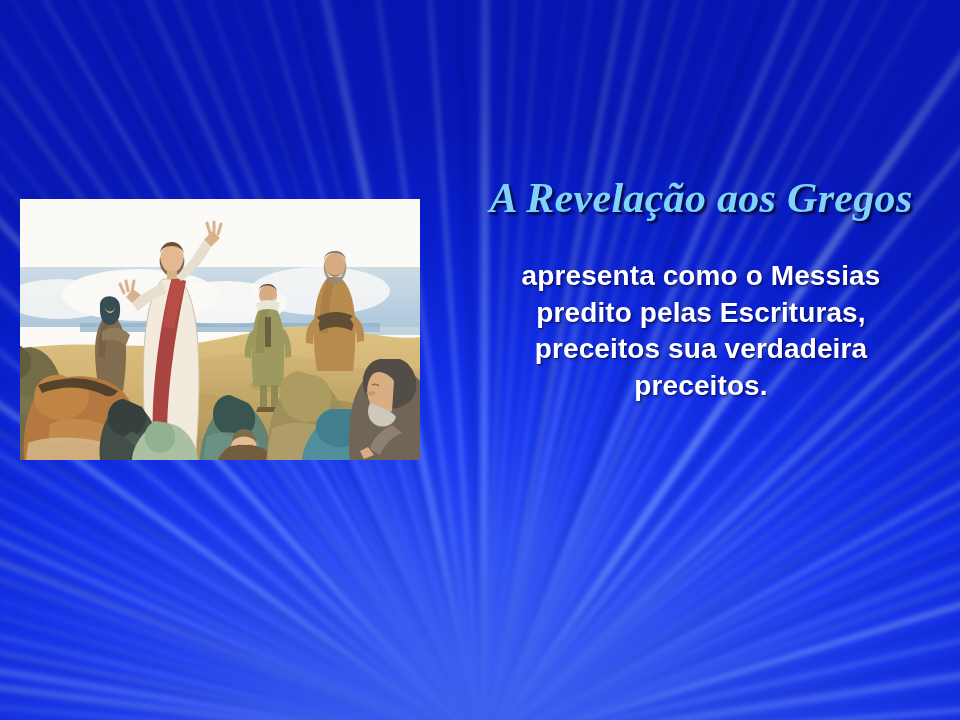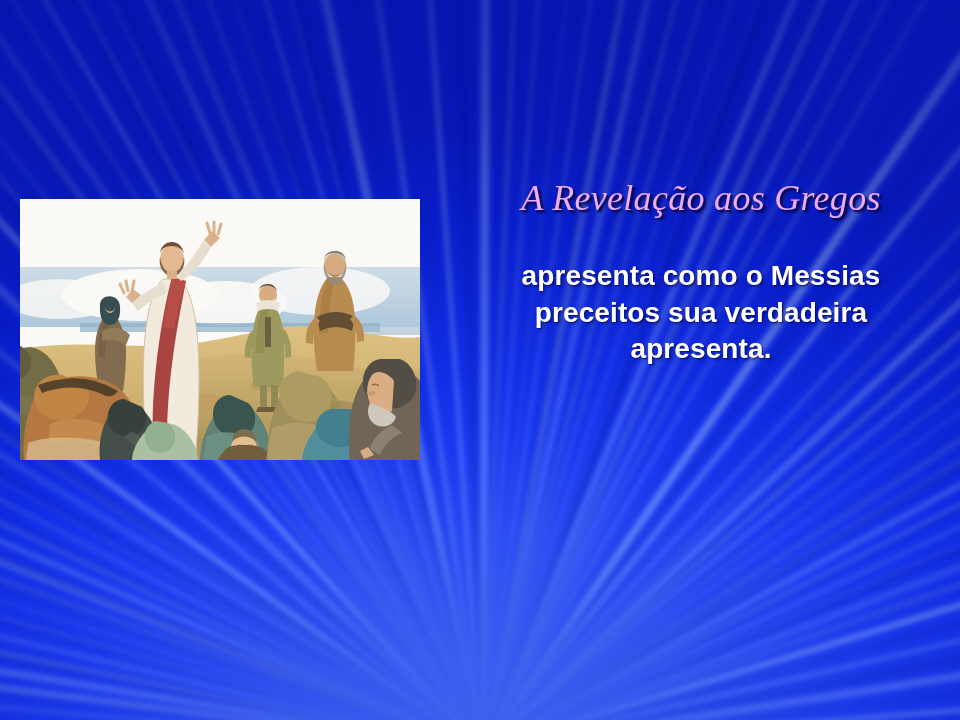--- a/index.html
+++ b/index.html
@@ -95,25 +95,25 @@
 
   
   #text-col {
     position: absolute;
     left: 470px;
     top: 178px;
     width: 462px;
     text-align: center;
   }
   .title-line {
-    color: #f0abfc;
+    color: #7dd3fc;
     font-family: "Liberation Serif", serif;
     font-style: italic;
-    font-weight: normal;
-    font-size: 36px;
+    font-weight: bold;
+    font-size: 42px;
     line-height: 40px;
     letter-spacing: 0.3px;
     text-shadow:
       2px 2px 0 rgba(8,12,70,0.85),
       3px 3px 2px rgba(0,4,50,0.55);
     white-space: nowrap;
   }
   #body-text {
     margin-top: 40px;
     color: #FFFFFF;
@@ -429,18 +429,19 @@
       </g>
 
       <rect x="0" y="0" width="400" height="261" fill="#c8a06a" opacity="0.05"></rect>
     </svg>
   </div>
 
   <div id="text-col">
     <div class="title-line">A Revelação aos Gregos</div>
     <div id="body-text">
         <span class="bline">apresenta como o Messias</span>
+        <span class="bline">predito pelas Escrituras,</span>
         <span class="bline">preceitos sua verdadeira</span>
-        <span class="bline">apresenta.</span>
+        <span class="bline">preceitos.</span>
       </div>
   </div>
 
 </div>
 
 </body></html>

